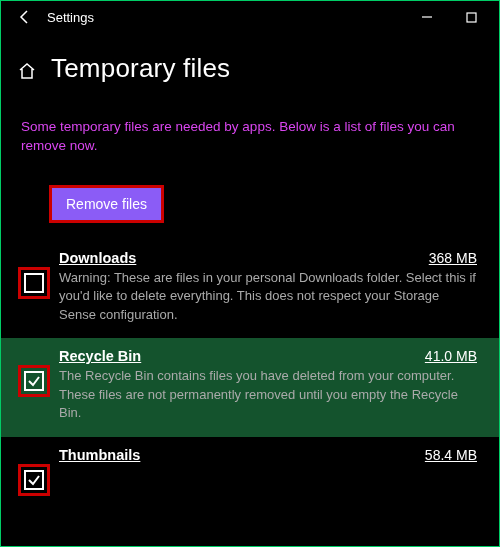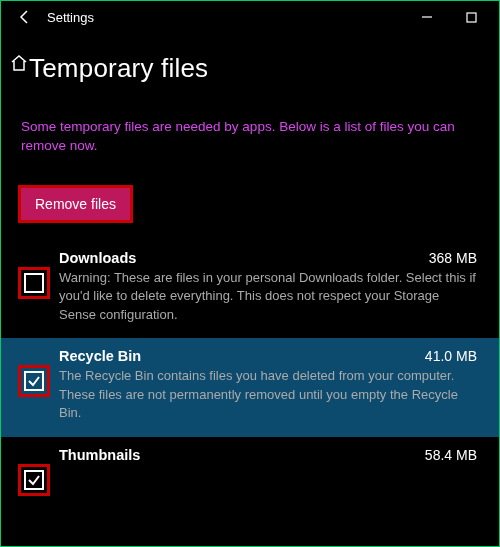--- a/index.html
+++ b/index.html
@@ -13,55 +13,55 @@
   }
   .titlebar {
     display: flex; align-items: center; height: 32px;
     padding: 12px 6px;
   }
   .titlebar .back { width: 36px; display:flex; align-items:center; justify-content:center; }
   .titlebar .title { flex: 0 0 auto; font-size: 13px; padding-left: 4px; color:#fff; }
   .titlebar .spacer { flex: 1; }
   .winbtn { width: 44px; display:flex; align-items:center; justify-content:center; height:32px; }
   .page-header {
-    display:flex; align-items:flex-start; 
-    padding: 20px 20px 6px 8px;
+    display:flex; align-items:flex-end; gap: 14px;
+    padding: 20px 20px 6px 16px;
   }
   .page-header h1 { font-weight: 400; font-size: 26px; letter-spacing: 0.2px; }
   .intro { padding: 28px 22px 10px 20px; color:#d946ef; font-size:13.5px; line-height:1.4; }
   .actionrow {
     display:flex; align-items:center; justify-content:space-between;
     padding: 22px 22px 8px 20px;
   }
   .remove-btn {
-    background:#be185d; color:#fff; border:none;
+    background:#8b5cf6; color:#fff; border:none;
     padding: 8px 14px; font-size:14px;
-    outline: 3px solid #c00; outline-offset: 0;
+    outline: 3px solid #c00; outline-offset: 0; margin-left: 31px;
   }
   .totalsel { font-size:14px; color:#fff; }
   .items { padding: 12px 0 0 0; }
   .item {
     display:flex; align-items:flex-start;
     padding: 10px 22px 14px 20px; gap: 12px;
   }
-  .item.alt { background:#0c4a6e; }
+  .item.alt { background:#14532d; }
   .cb-wrap {
     width:26px; height:26px; flex:0 0 26px;
     outline:3px solid #c00; outline-offset:0;
     display:flex; align-items:center; justify-content:center;
     margin-top: 20px;
   }
   .cb {
     width:20px; height:20px; border:2px solid #fff;
     display:flex; align-items:center; justify-content:center;
   }
   .cb svg { display:none; }
   .cb.checked svg { display:block; }
   .item-body { flex:1; }
-  .item-head { display:flex; justify-content:space-between; align-items:baseline; }
+  .item-head { display:flex; justify-content:space-between; align-items:baseline;text-decoration:underline; }
   .item-title { font-weight:600; font-size:14.5px; }
   .item-size { font-size:14px; color:#fff; }
   .item-desc { color:#aaa; font-size:13px; line-height:1.42; margin-top:3px; }
   svg { stroke:#fff; fill:none; }
 </style>
 </head>
 <body>
 
 <div class="titlebar">
   <div class="back">

